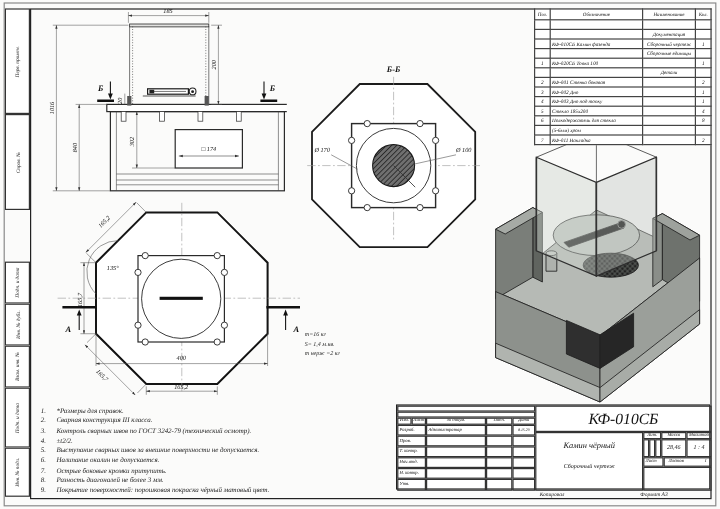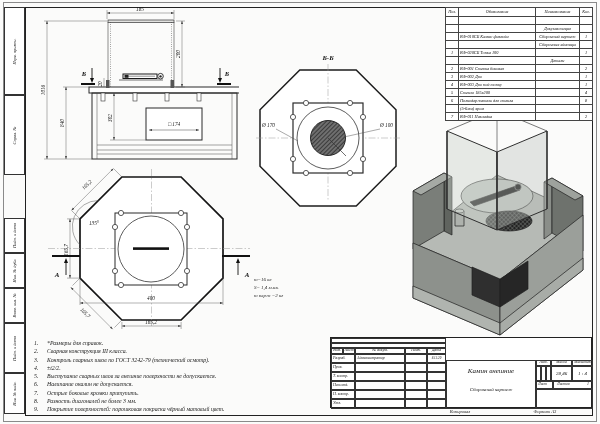--- a/index.html
+++ b/index.html
@@ -482,22 +482,23 @@
   <div class="tb-cell tb-sm" style="left:0;top:52px;width:24px;height:9px;justify-content:flex-start;padding-left:1px;">Н. контр.</div>
   <div class="tb-cell" style="left:24px;top:52px;width:50px;height:9px;"></div>
   <div class="tb-cell" style="left:74px;top:52px;width:22px;height:9px;"></div>
   <div class="tb-cell" style="left:96px;top:52px;width:19px;height:9px;"></div>
 
   <div class="tb-cell tb-sm" style="left:0;top:61px;width:24px;height:10px;justify-content:flex-start;padding-left:1px;">Утв.</div>
   <div class="tb-cell" style="left:24px;top:61px;width:50px;height:10px;"></div>
   <div class="tb-cell" style="left:74px;top:61px;width:22px;height:10px;"></div>
   <div class="tb-cell" style="left:96px;top:61px;width:19px;height:10px;"></div>
 
+  <div class="tb-cell tb-doc" style="left:115px;top:0;width:147px;height:22px;">КФ-010СБ</div>
   <div class="tb-cell" style="left:115px;top:22px;width:90px;height:49px;">
-    <div style="text-align:center;font-size:7px;margin-top:6px;">Камин внешние</div>
+    <div style="text-align:center;font-size:7px;margin-top:6px;">Камин чёрный</div>
     <div style="text-align:center;font-size:5px;margin-top:12px;">Сборочный чертеж</div>
   </div>
   <div class="tb-cell tb-sm" style="left:205px;top:22px;width:15px;height:6px;">Лит.</div>
   <div class="tb-cell tb-sm" style="left:220px;top:22px;width:21px;height:6px;">Масса</div>
   <div class="tb-cell tb-sm" style="left:241px;top:22px;width:21px;height:6px;">Масштаб</div>
   <div class="tb-cell" style="left:205px;top:28px;width:5px;height:15px;"></div>
   <div class="tb-cell" style="left:210px;top:28px;width:5px;height:15px;"></div>
   <div class="tb-cell" style="left:215px;top:28px;width:5px;height:15px;"></div>
   <div class="tb-cell tb-med" style="left:220px;top:28px;width:21px;height:15px;">28,46</div>
   <div class="tb-cell tb-med" style="left:241px;top:28px;width:21px;height:15px;">1 : 4</div>

